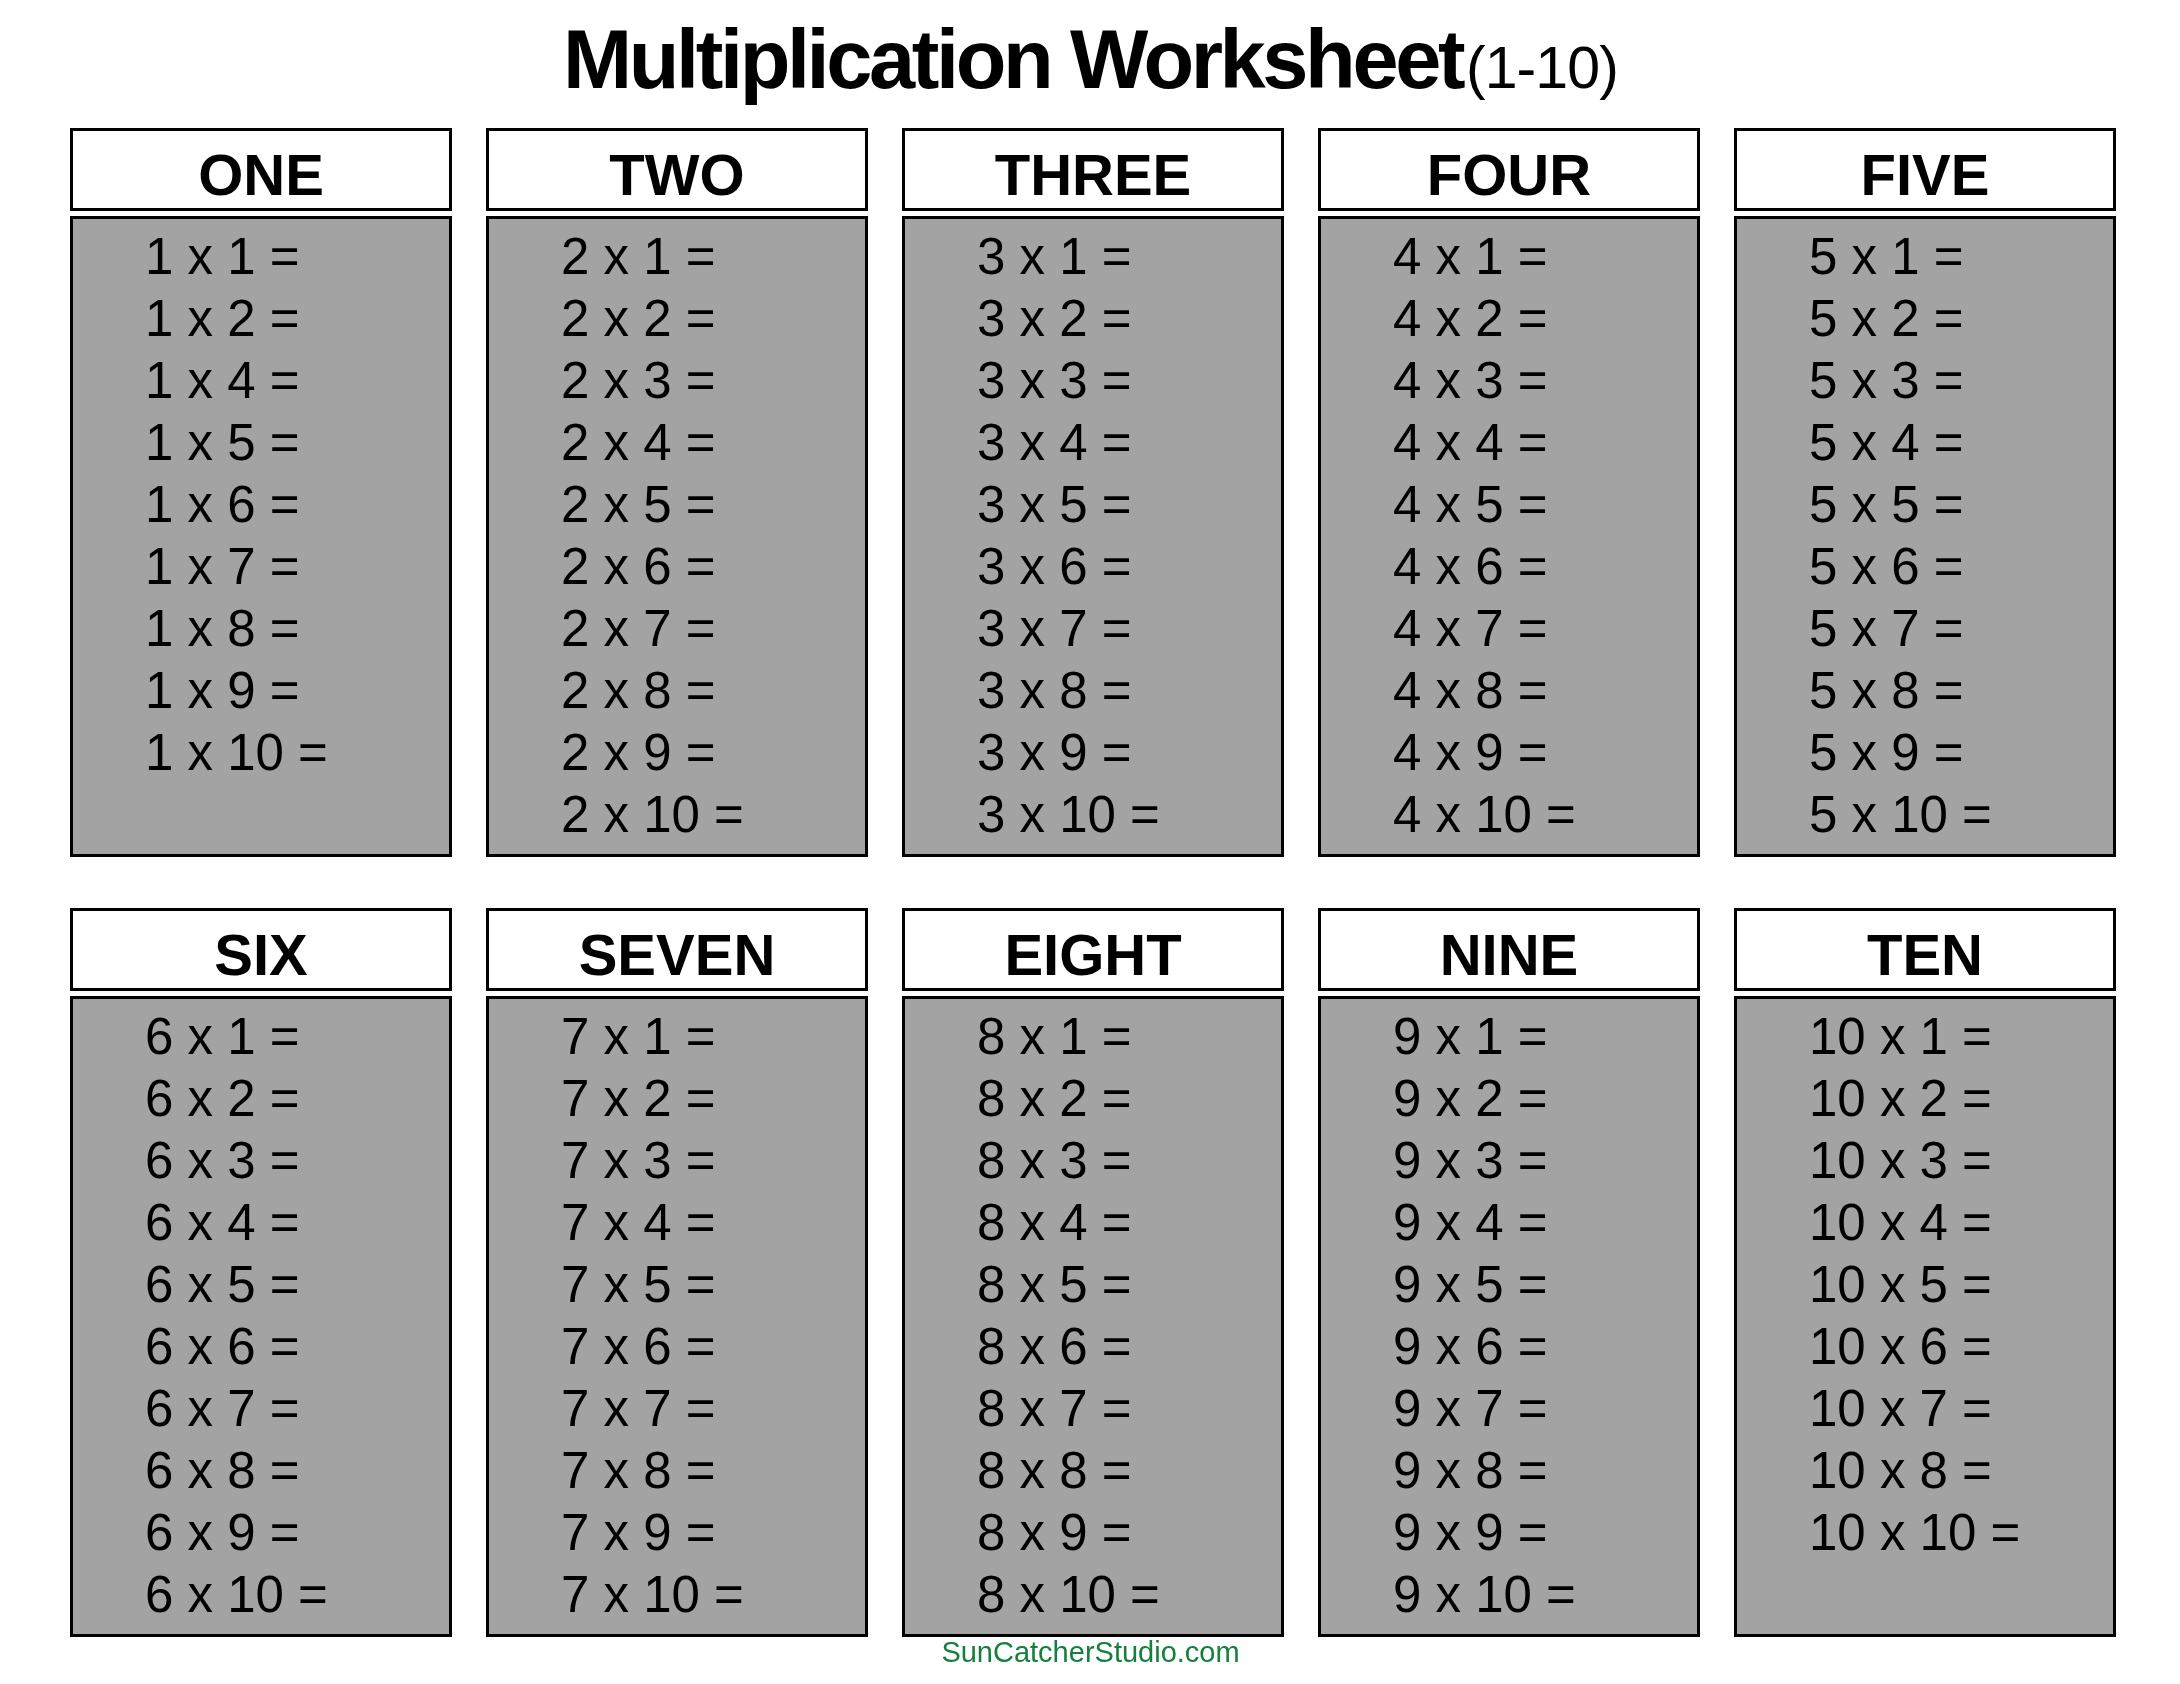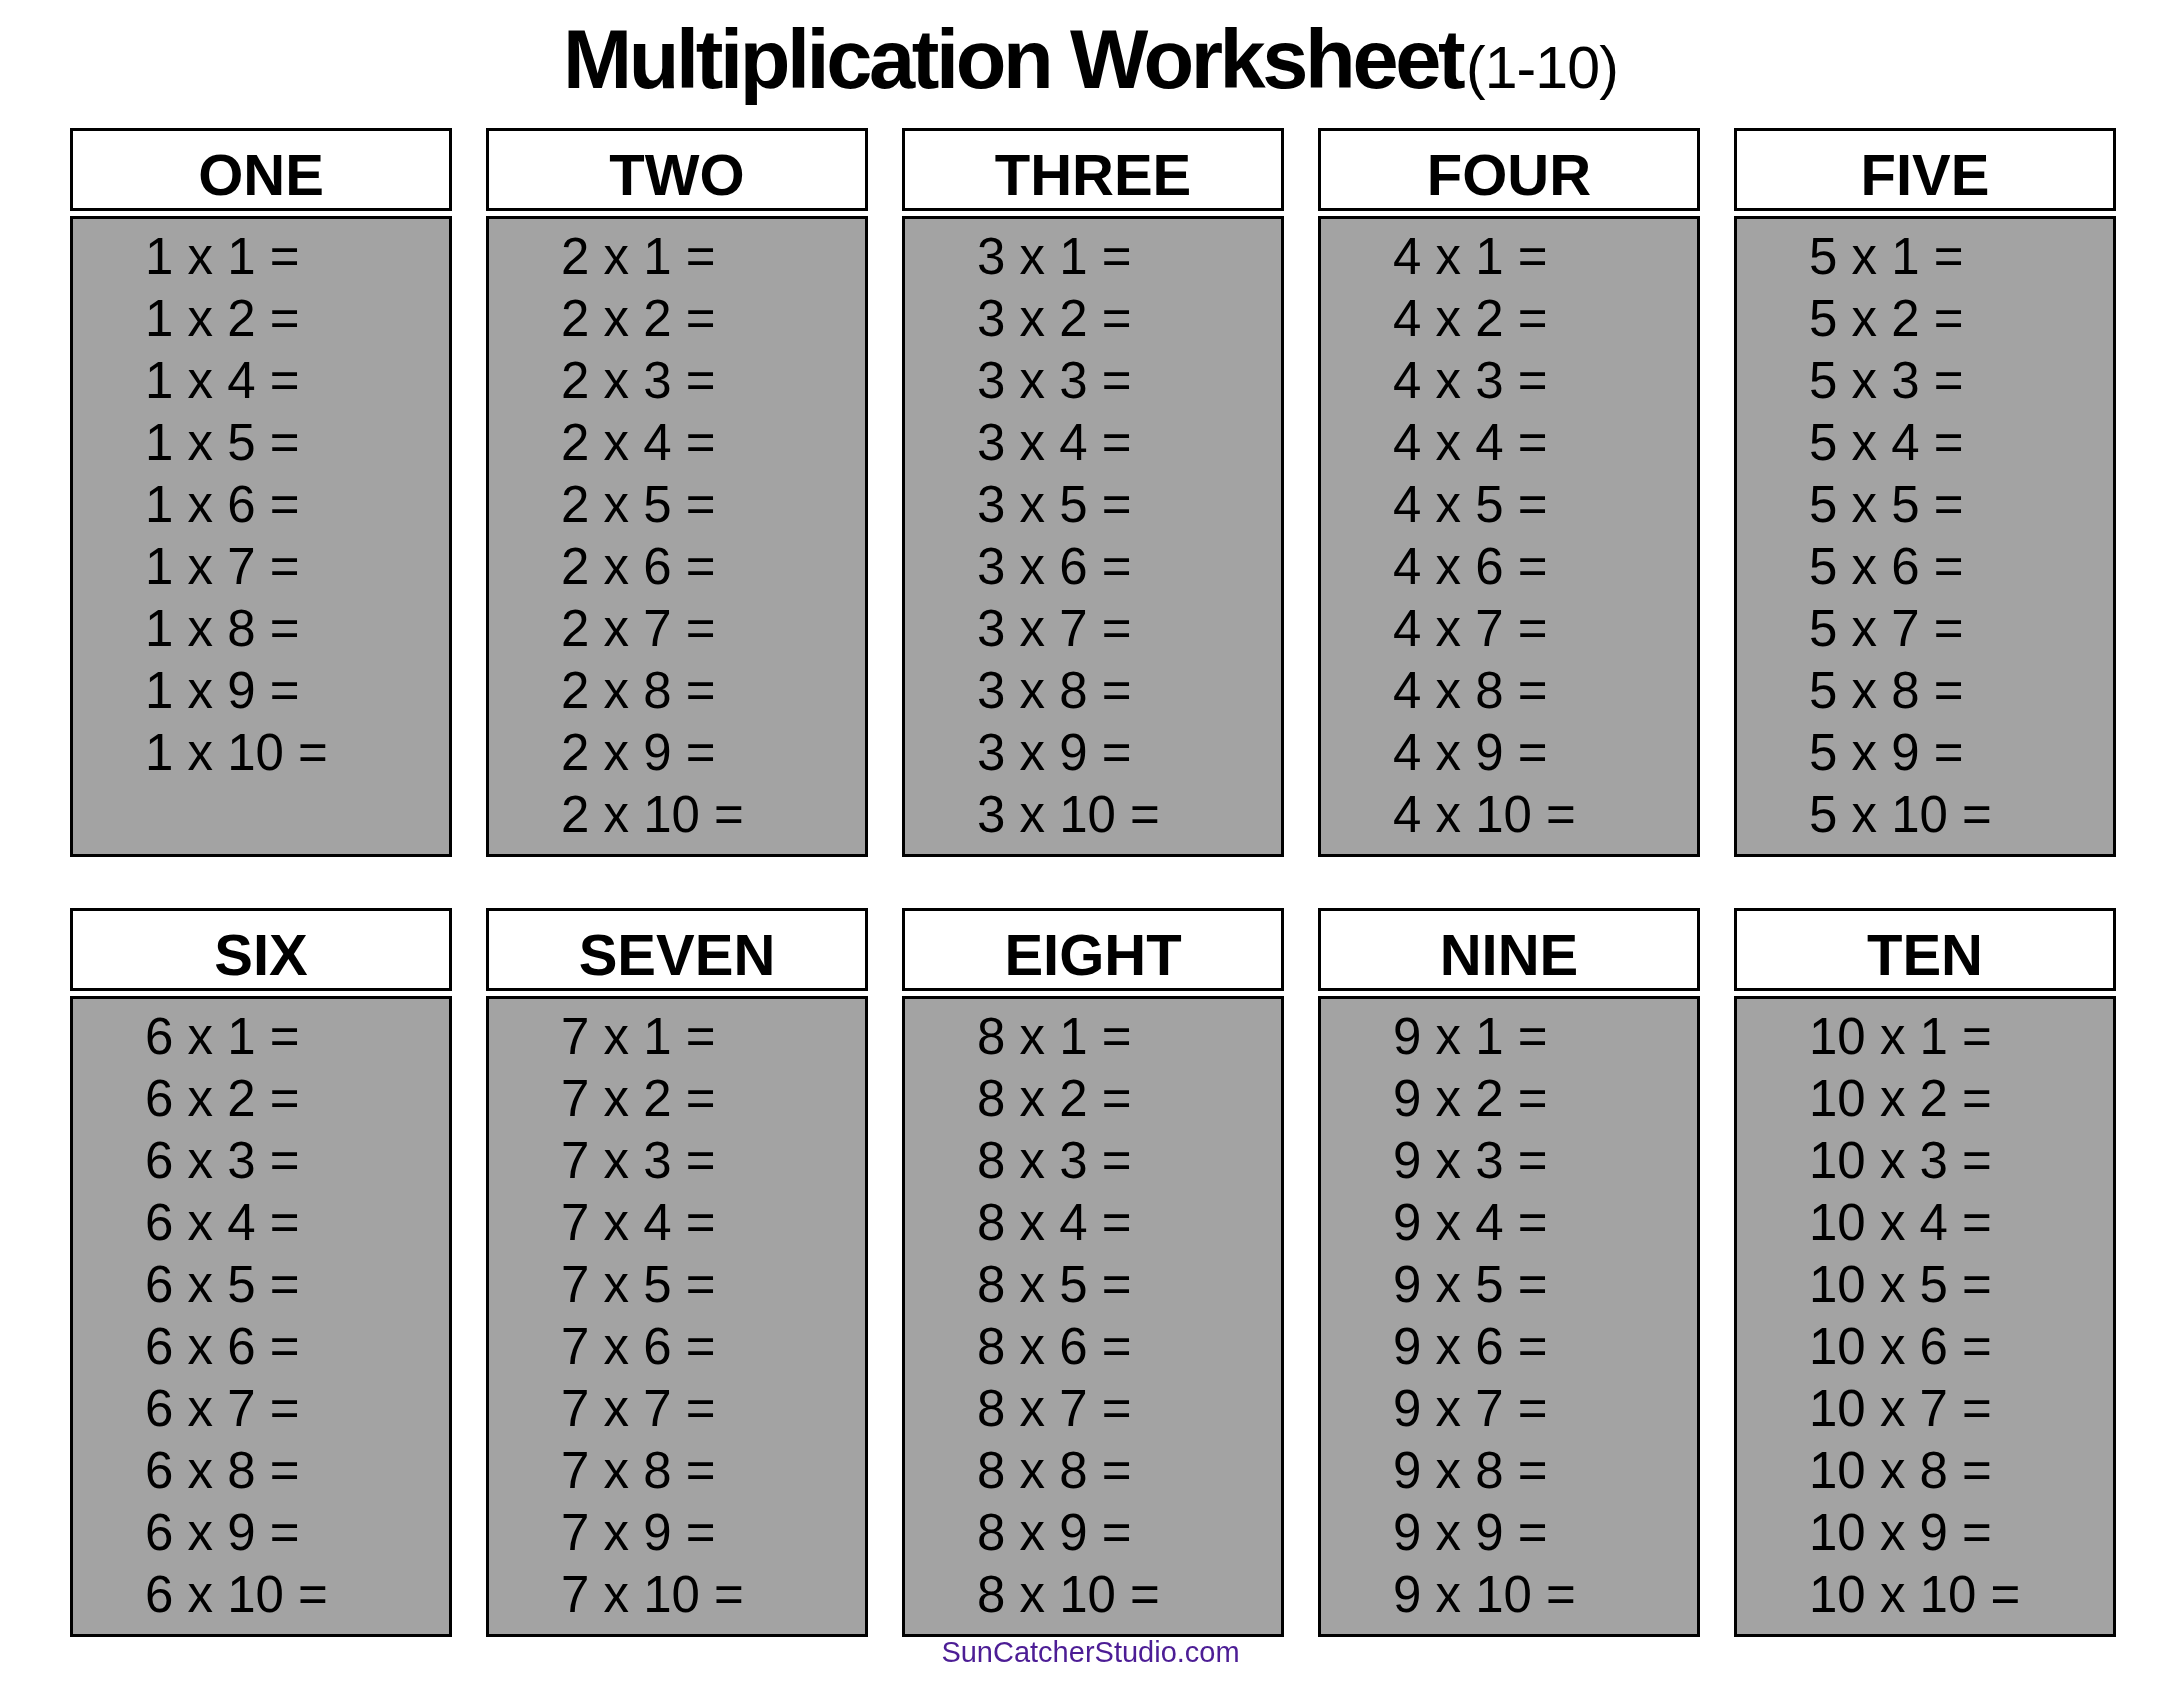--- a/index.html
+++ b/index.html
@@ -69,21 +69,21 @@
     color: #000000;
   }
   .footer {
     position: absolute;
     top: 1634px;
     left: 0;
     width: 100%;
     text-align: center;
     font-size: 29px;
     line-height: 37px;
-    color: #4c1d95;
+    color: #15803d;
   }
 </style>
 </head>
 <body>
 
 <div class="page">
 
   <div class="title">
     <span class="t-main">Multiplication Worksheet</span>
     <span class="t-suffix">(1-10)</span>
@@ -257,21 +257,20 @@
     </div>
     <div class="col-body tight">
           <div class="problem">10 x 1 =</div>
           <div class="problem">10 x 2 =</div>
           <div class="problem">10 x 3 =</div>
           <div class="problem">10 x 4 =</div>
           <div class="problem">10 x 5 =</div>
           <div class="problem">10 x 6 =</div>
           <div class="problem">10 x 7 =</div>
           <div class="problem">10 x 8 =</div>
-          <div class="problem">10 x 9 =</div>
           <div class="problem">10 x 10 =</div>
         </div>
   </div>
 </div>
 
   <div class="footer">
     <span>SunCatcherStudio.com</span>
   </div>
 
 </div>

